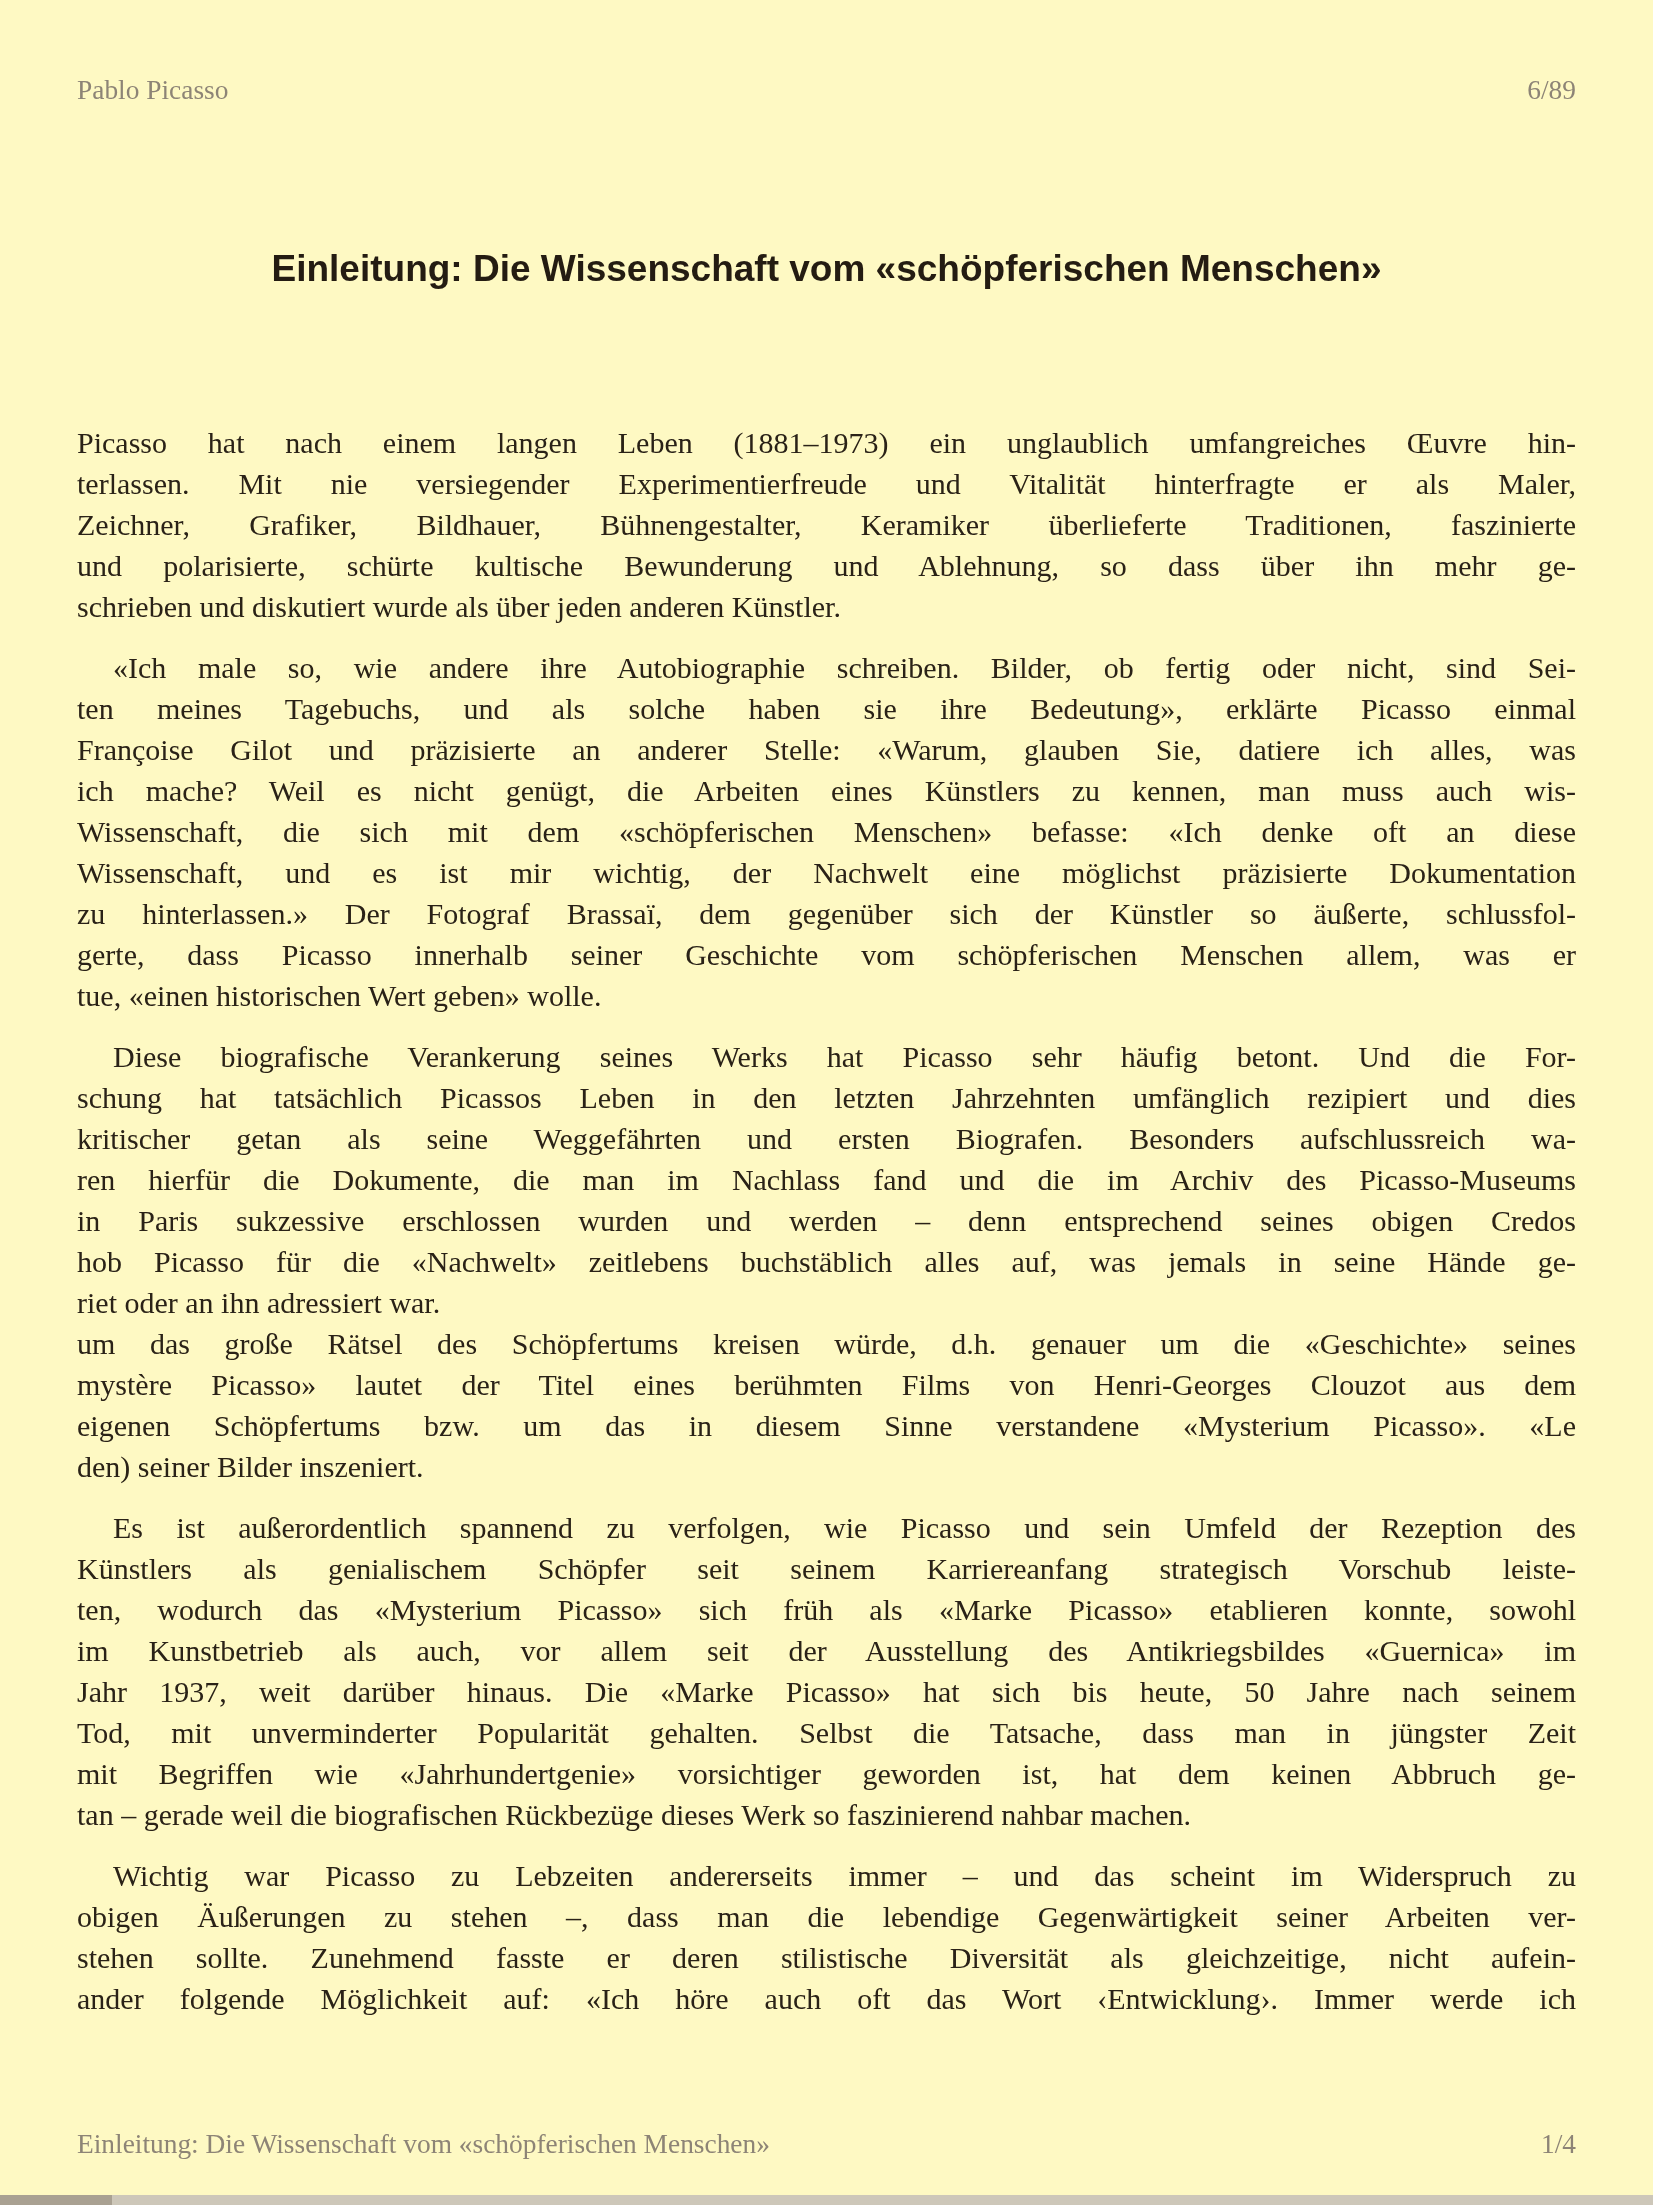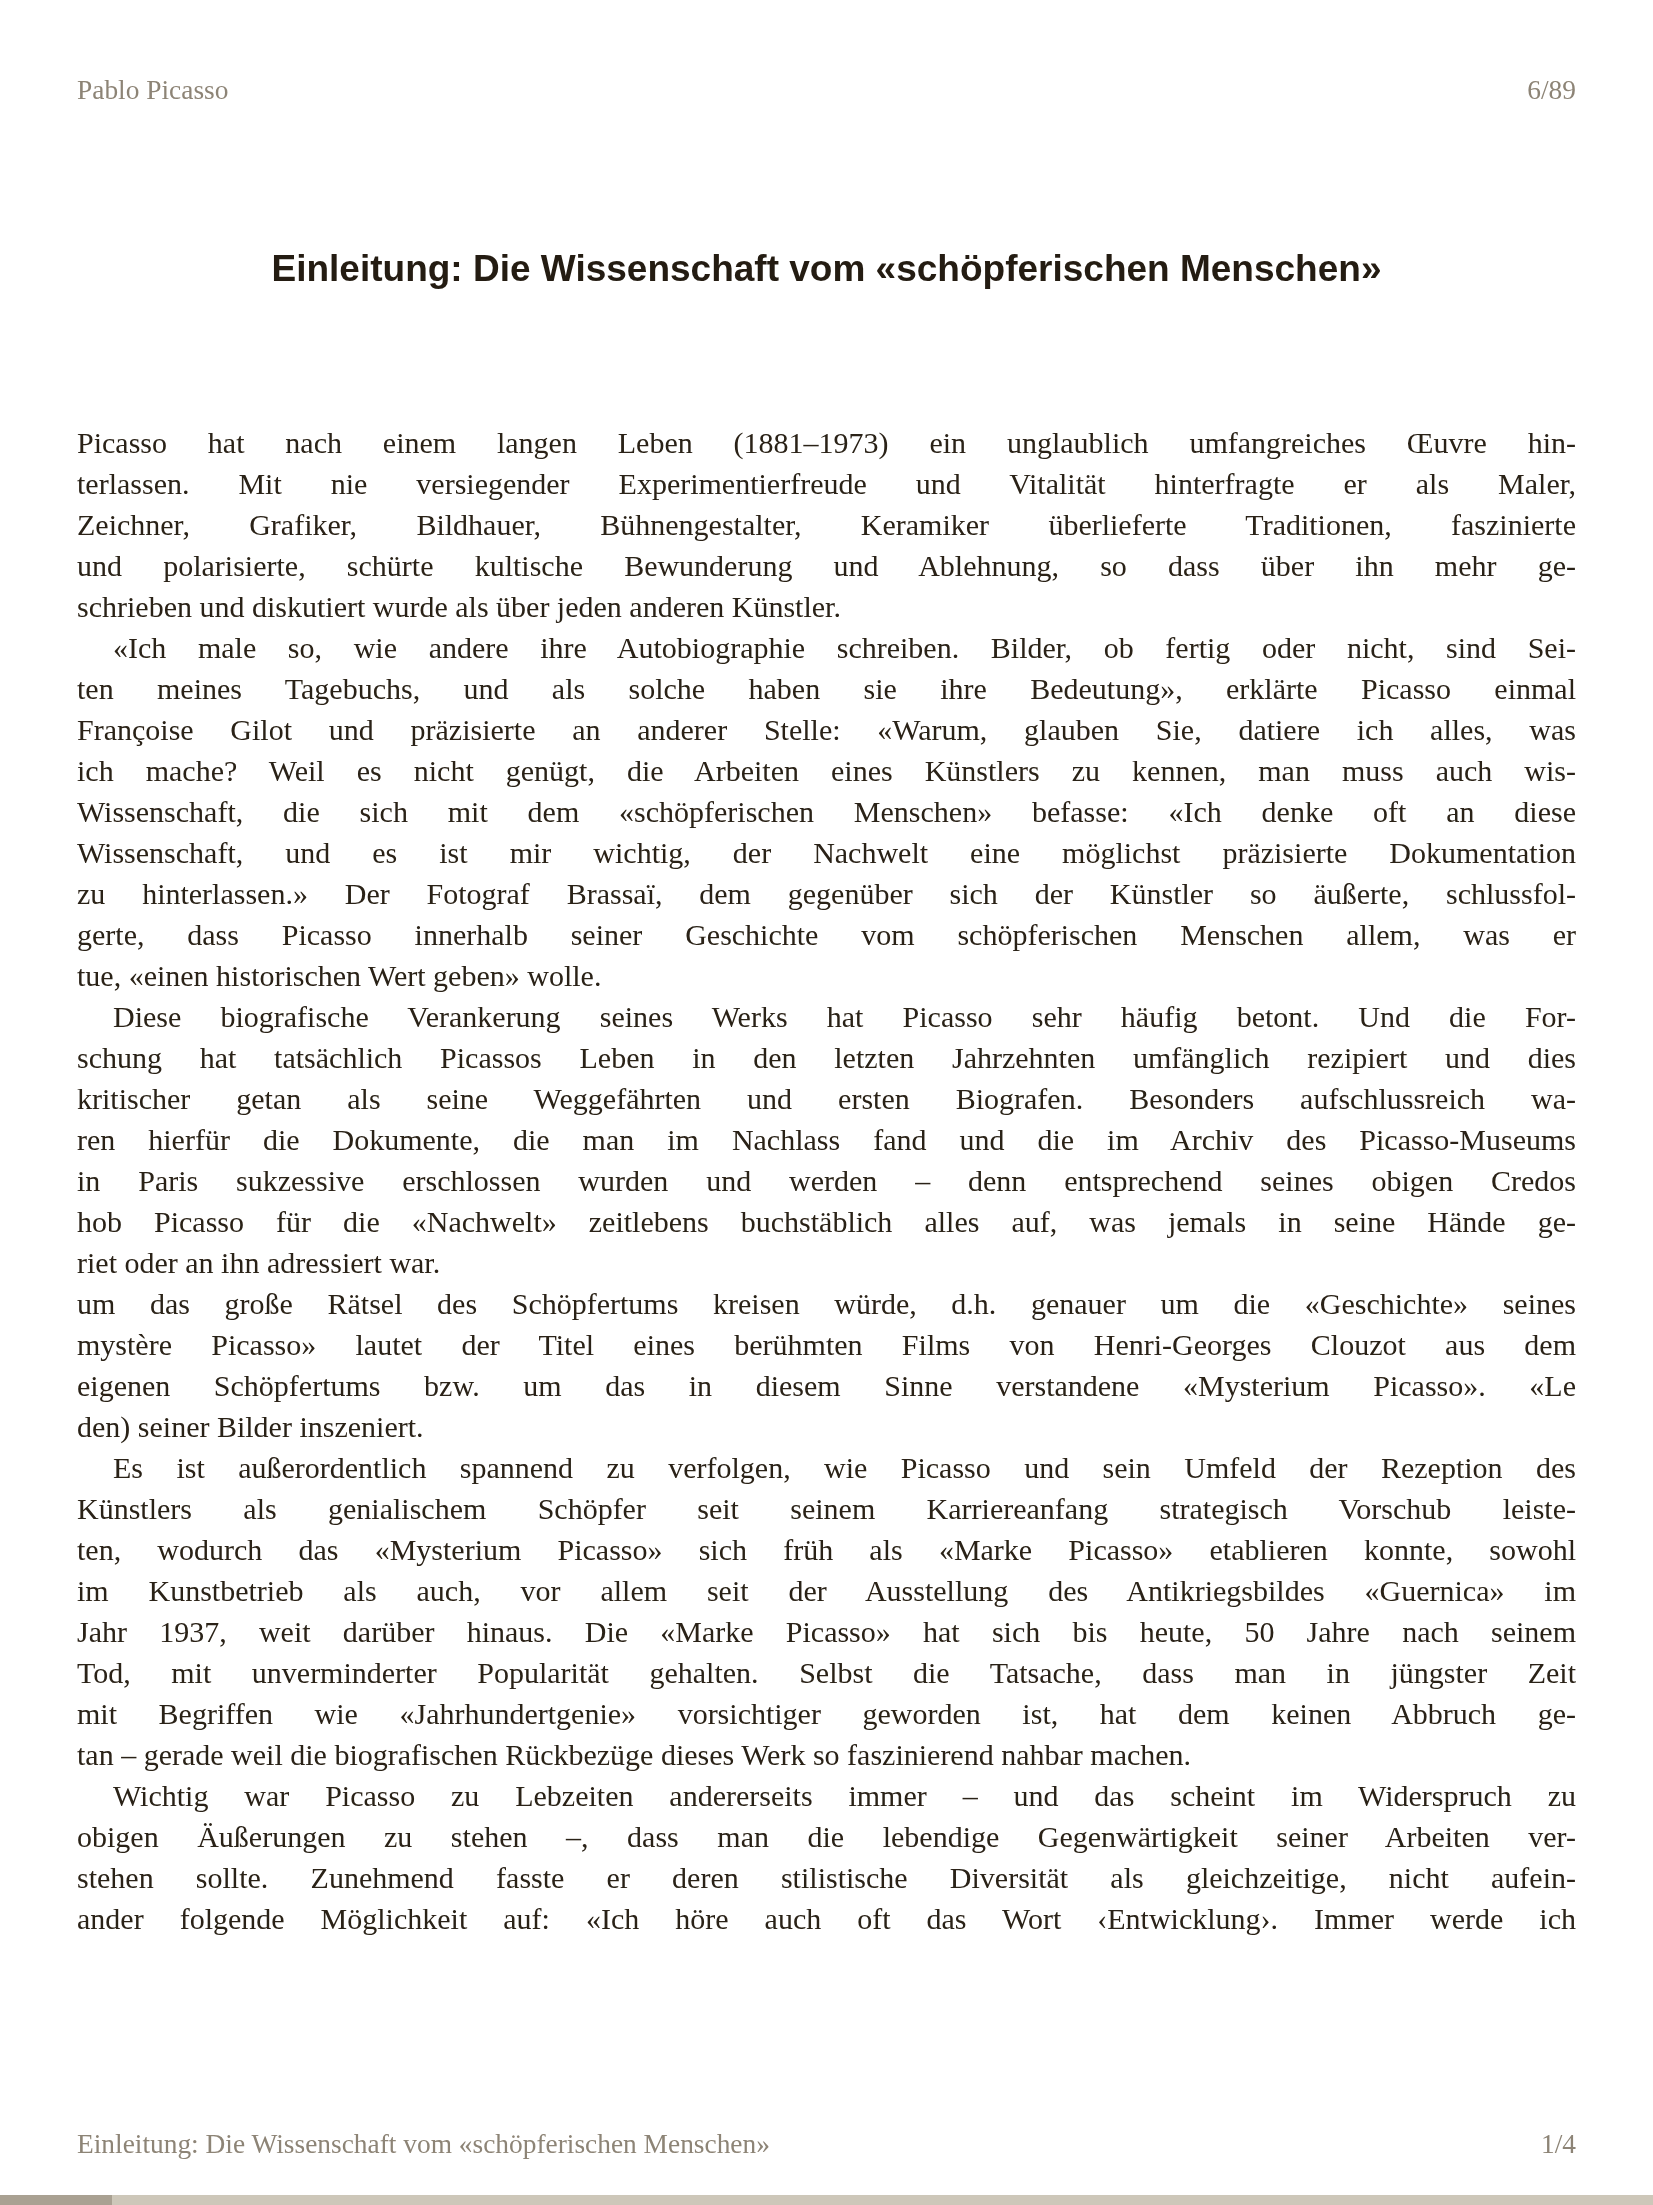--- a/index.html
+++ b/index.html
@@ -2,21 +2,21 @@
 <html lang="de" style="font-size:13px"><head>
 <meta charset="utf-8">
 <style>
   html, body { margin: 0; padding: 0; }
   body { background: #d8d2c4; }
 
   .page {
     position: relative;
     width: 1653px;
     height: 2205px;
-    background: #ffffff;
+    background: #fef9c3;
     overflow: hidden;
     font-family: "Liberation Serif", "DejaVu Serif", serif;
   }
 
   .running-header, .running-footer {
     position: absolute;
     left: 77px;
     right: 77px;
     display: flex;
     justify-content: space-between;
@@ -55,20 +55,21 @@
     height: 41px;
     white-space: normal;
     text-align: left;
   }
   .body-text .line.j {
     text-align: justify;
     text-align-last: justify;
   }
   .body-text .line.indent {
     padding-left: 36px;
+    margin-top: 20px;
   }
 
   .progress-track {
     position: absolute;
     left: 0;
     right: 0;
     bottom: 0;
     height: 9.7px;
     background: #cdc7b9;
   }

